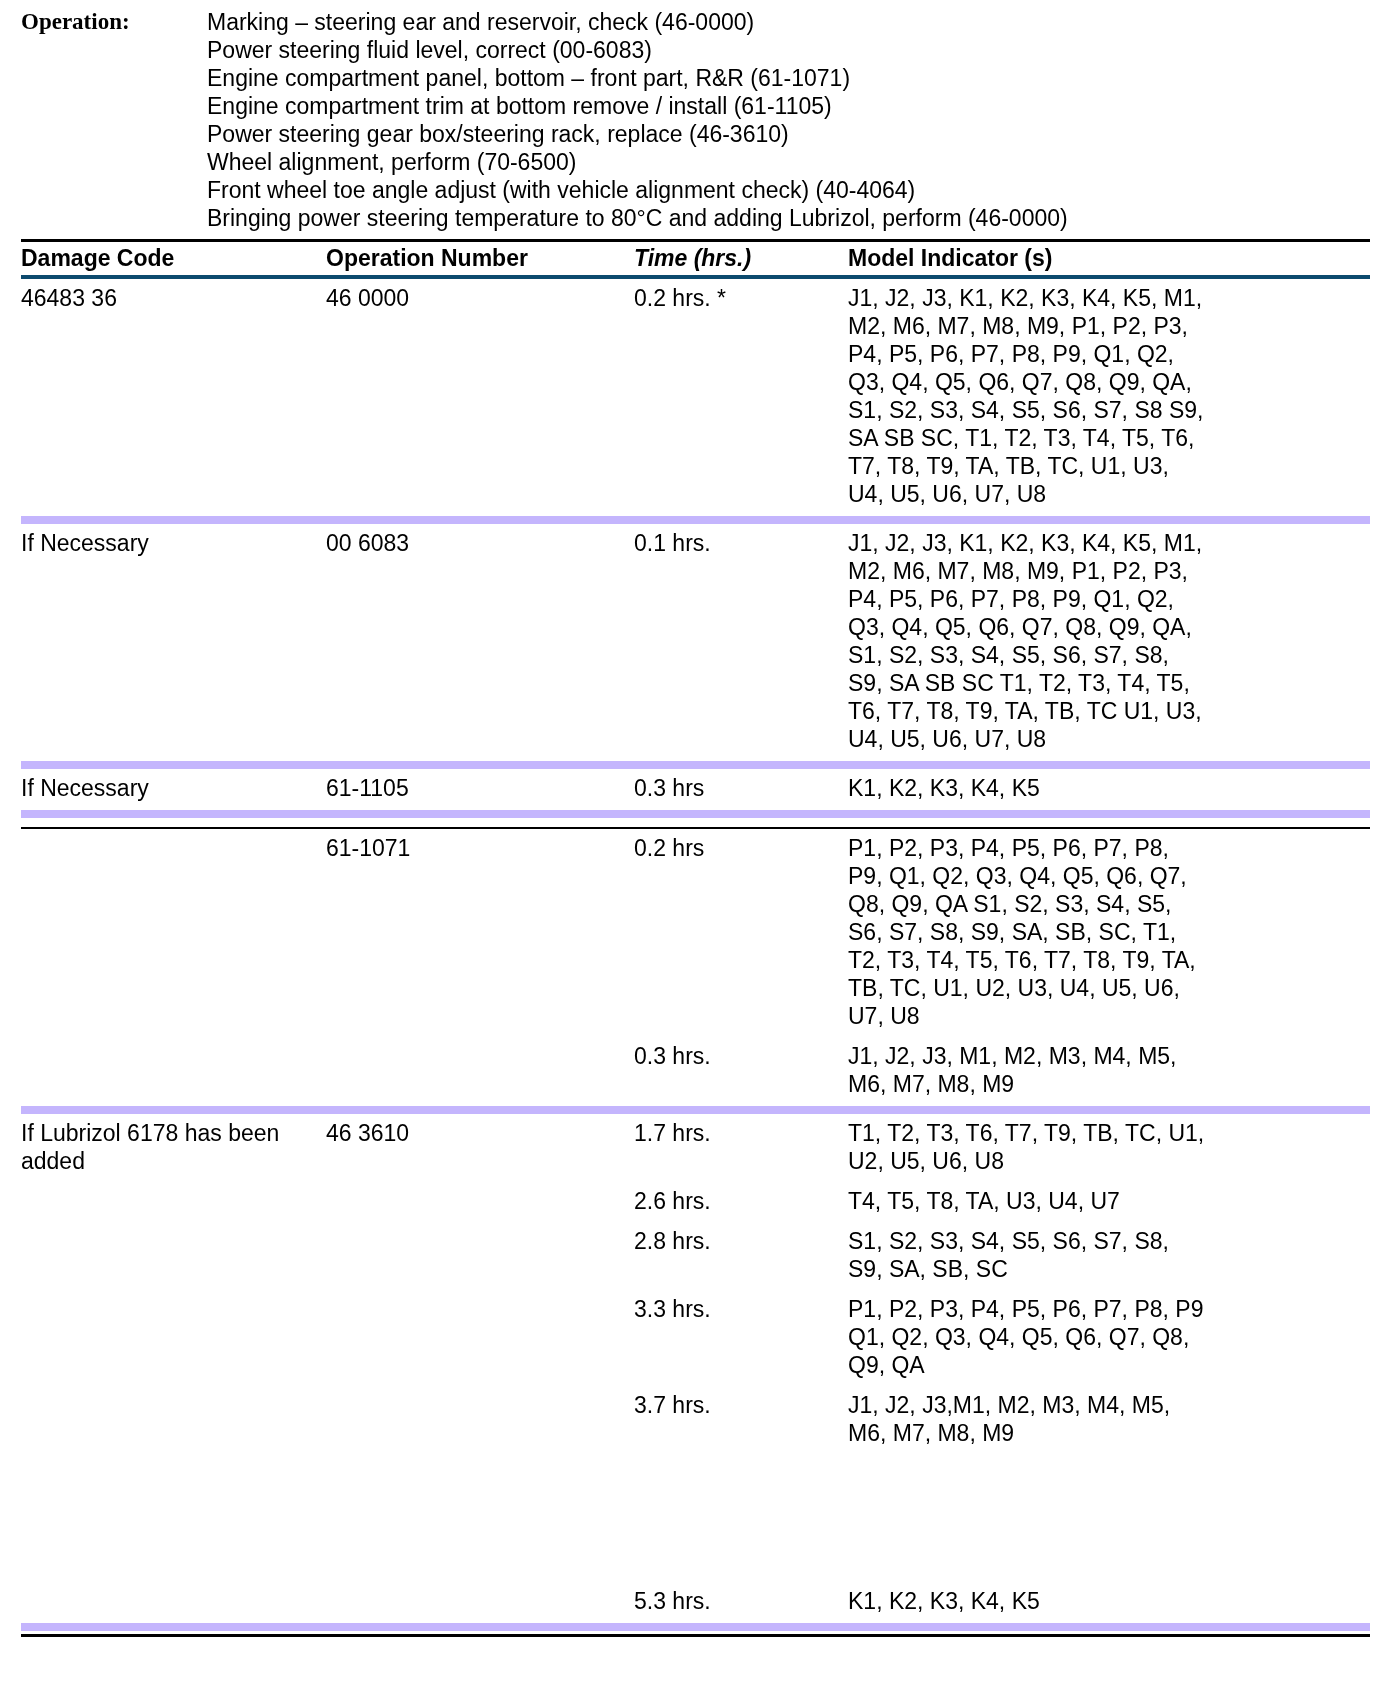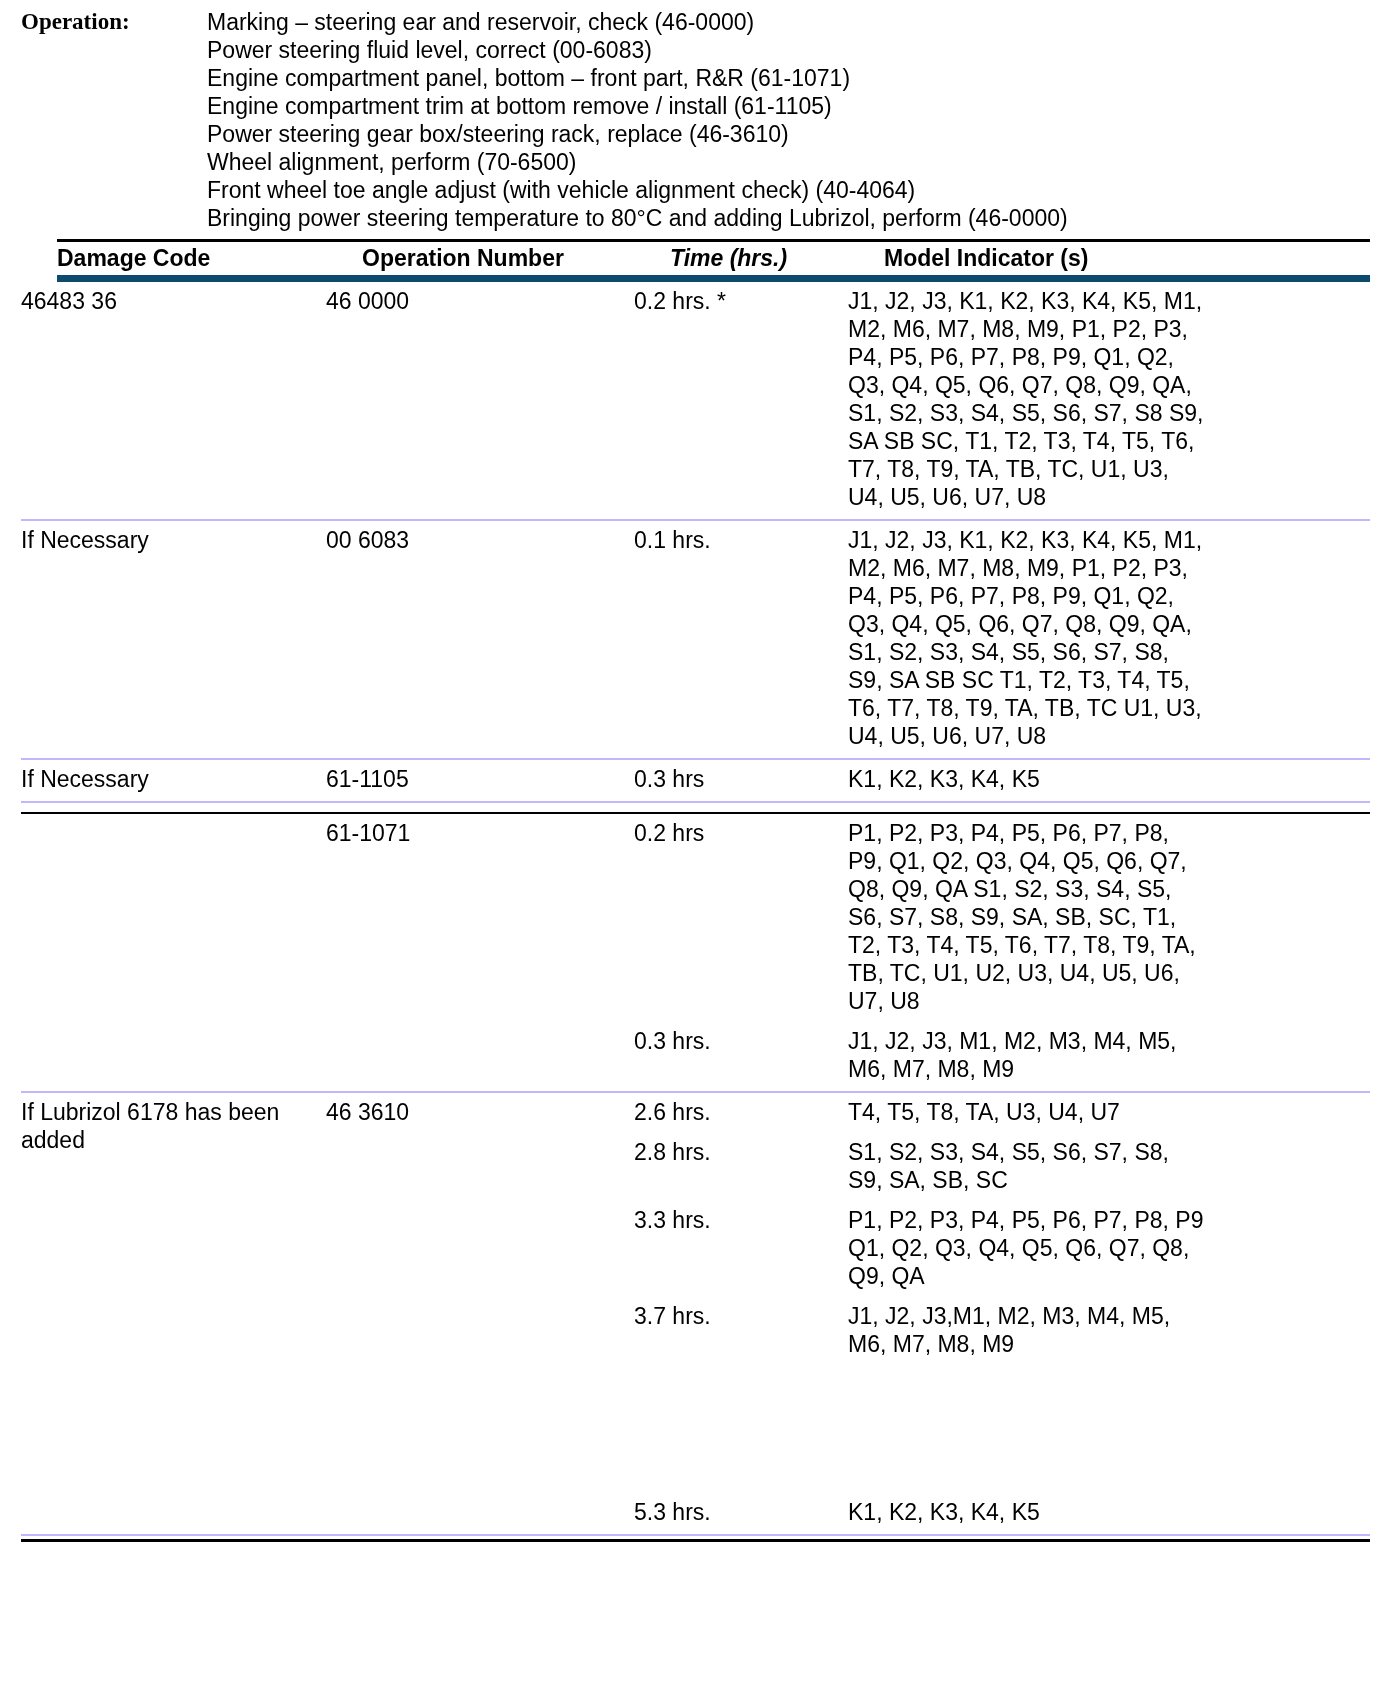--- a/index.html
+++ b/index.html
@@ -17,33 +17,32 @@
 
   
   .ops { display: flex; margin-bottom: 7px; }
   .ops-label { width: 186px; font-weight: 700; font-family: Liberation Serif, serif; }
   .ops-list { flex: 1; }
 
   
   .thead {
     display: flex;
     border-top: 3px solid #000;
-    border-bottom: 7px solid #0c4a6e;
+    border-bottom: 4px solid #0c4a6e;
     padding: 2px 0 3px 0;
     font-weight: 700;
-    margin-left: 36px;
   }
   .c1 { width: 305px; padding-right: 10px; }
   .c2 { width: 308px; padding-right: 10px; }
   .c3 { width: 214px; font-style: italic; }
   .c4 { flex: 1; }
 
   .group {
     display: flex;
-    border-bottom: 2px solid #c4b5fd;
+    border-bottom: 8px solid #c4b5fd;
     padding: 5px 0 8px 0;
   }
   .entries { flex: 1; }
   .entry { display: flex; }
   .entry + .entry { margin-top: 12px; }
   .entry.gap-xl { margin-top: 140px; }
   .time { width: 214px; }
   .models { width: 358px; }
 
   .dbl-spacer { height: 11px; border-bottom: 2px solid #000; }
@@ -125,20 +124,24 @@
           <div class="models">J1, J2, J3, M1, M2, M3, M4, M5, M6, M7, M8, M9</div>
         </div>
       </div>
     </div>
 
     <div class="group">
       <div class="c1">If Lubrizol 6178 has been added</div>
       <div class="c2">46 3610</div>
       <div class="entries">
         <div class="entry">
+          <div class="time">1.7 hrs.</div>
+          <div class="models">T1, T2, T3, T6, T7, T9, TB, TC, U1, U2, U5, U6, U8</div>
+        </div>
+        <div class="entry">
           <div class="time">2.6 hrs.</div>
           <div class="models">T4, T5, T8, TA, U3, U4, U7</div>
         </div>
         <div class="entry">
           <div class="time">2.8 hrs.</div>
           <div class="models">S1, S2, S3, S4, S5, S6, S7, S8, S9, SA, SB, SC</div>
         </div>
         <div class="entry">
           <div class="time">3.3 hrs.</div>
           <div class="models">P1, P2, P3, P4, P5, P6, P7, P8, P9 Q1, Q2, Q3, Q4, Q5, Q6, Q7, Q8, Q9, QA</div>

